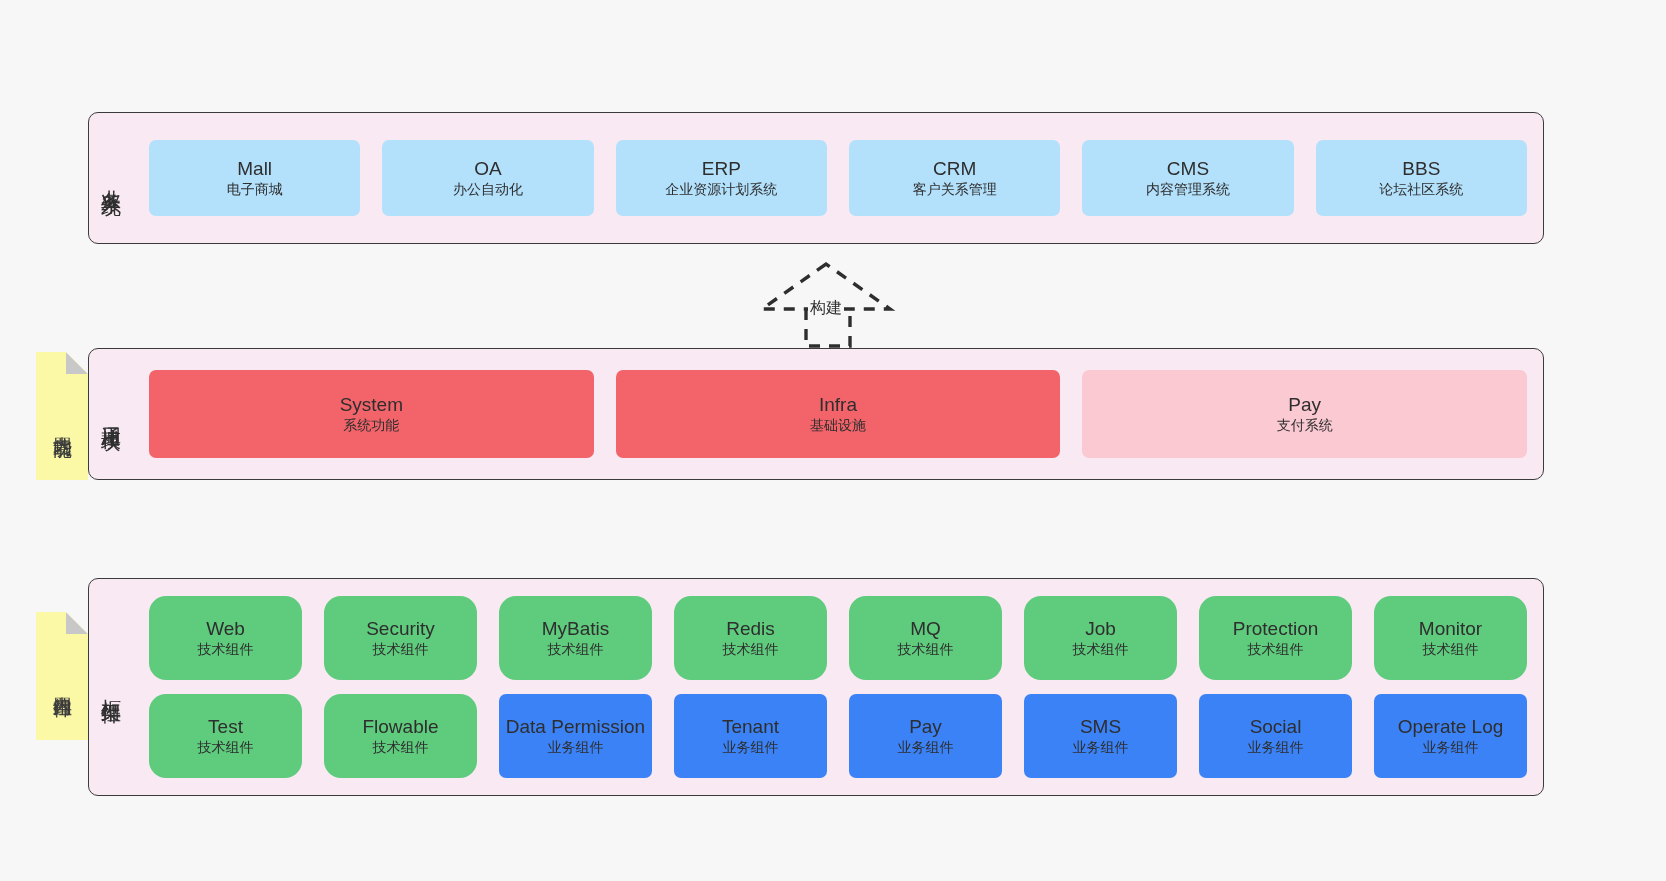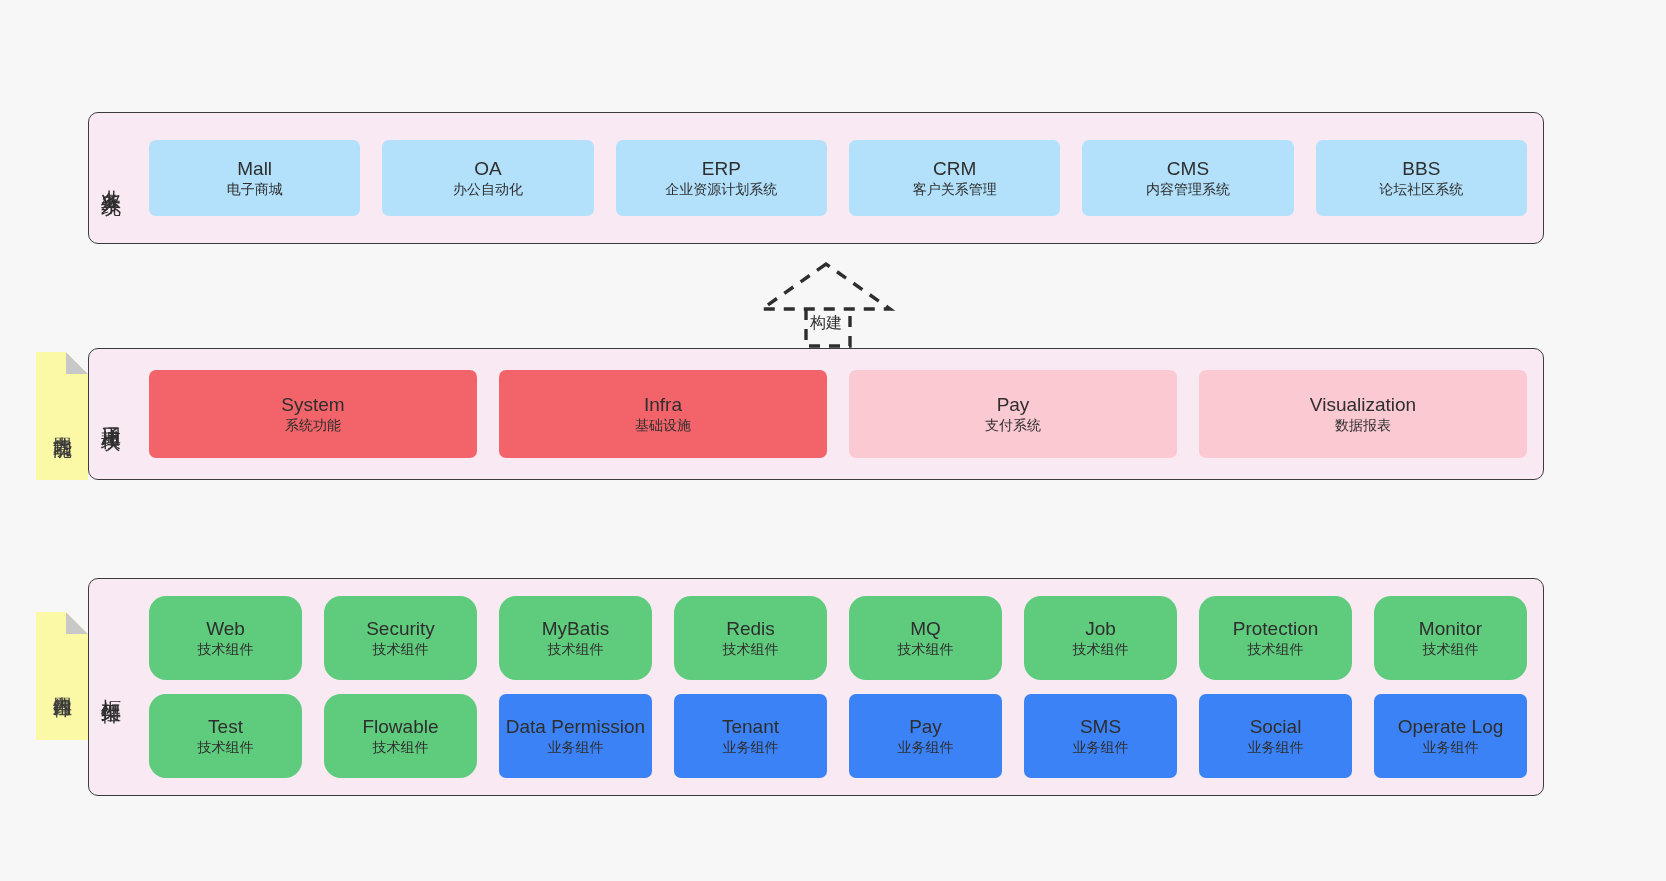--- a/index.html
+++ b/index.html
@@ -114,21 +114,20 @@
   .connector { position: absolute; }
   .connector svg { display: block; overflow: visible; }
   .conn-label {
     position: absolute;
     font-size: 16px;
     color: #2f2f2f;
     background: #f7f7f7;
     padding: 0 2px;
     white-space: nowrap;
     user-select: none;
-    margin-top: 15px;
   }
 </style>
 </head>
 <body>
 
 <div id="stage">
 
   <div class="layer" id="layer-business" style="left:88px; top:112px; width:1456px; height:132px;">
     <div class="layer-title">业务系统</div>
     <div class="layer-body">
@@ -184,24 +183,20 @@
           <span class="t-cn">系统功能</span>
         </div>
         <div class="card c-red">
           <span class="t-en">Infra</span>
           <span class="t-cn">基础设施</span>
         </div>
         <div class="card c-pink">
           <span class="t-en">Pay</span>
           <span class="t-cn">支付系统</span>
         </div>
-        <div class="card c-pink">
-          <span class="t-en">Visualization</span>
-          <span class="t-cn">数据报表</span>
-        </div>
       </div>
     </div>
   </div>
 
 
   <div class="note" style="left:36px; top:612px; width:52px; height:128px;">
     <span>内置组件</span>
   </div>
 
   <div class="layer" id="layer-framework" style="left:88px; top:578px; width:1456px; height:218px;">

